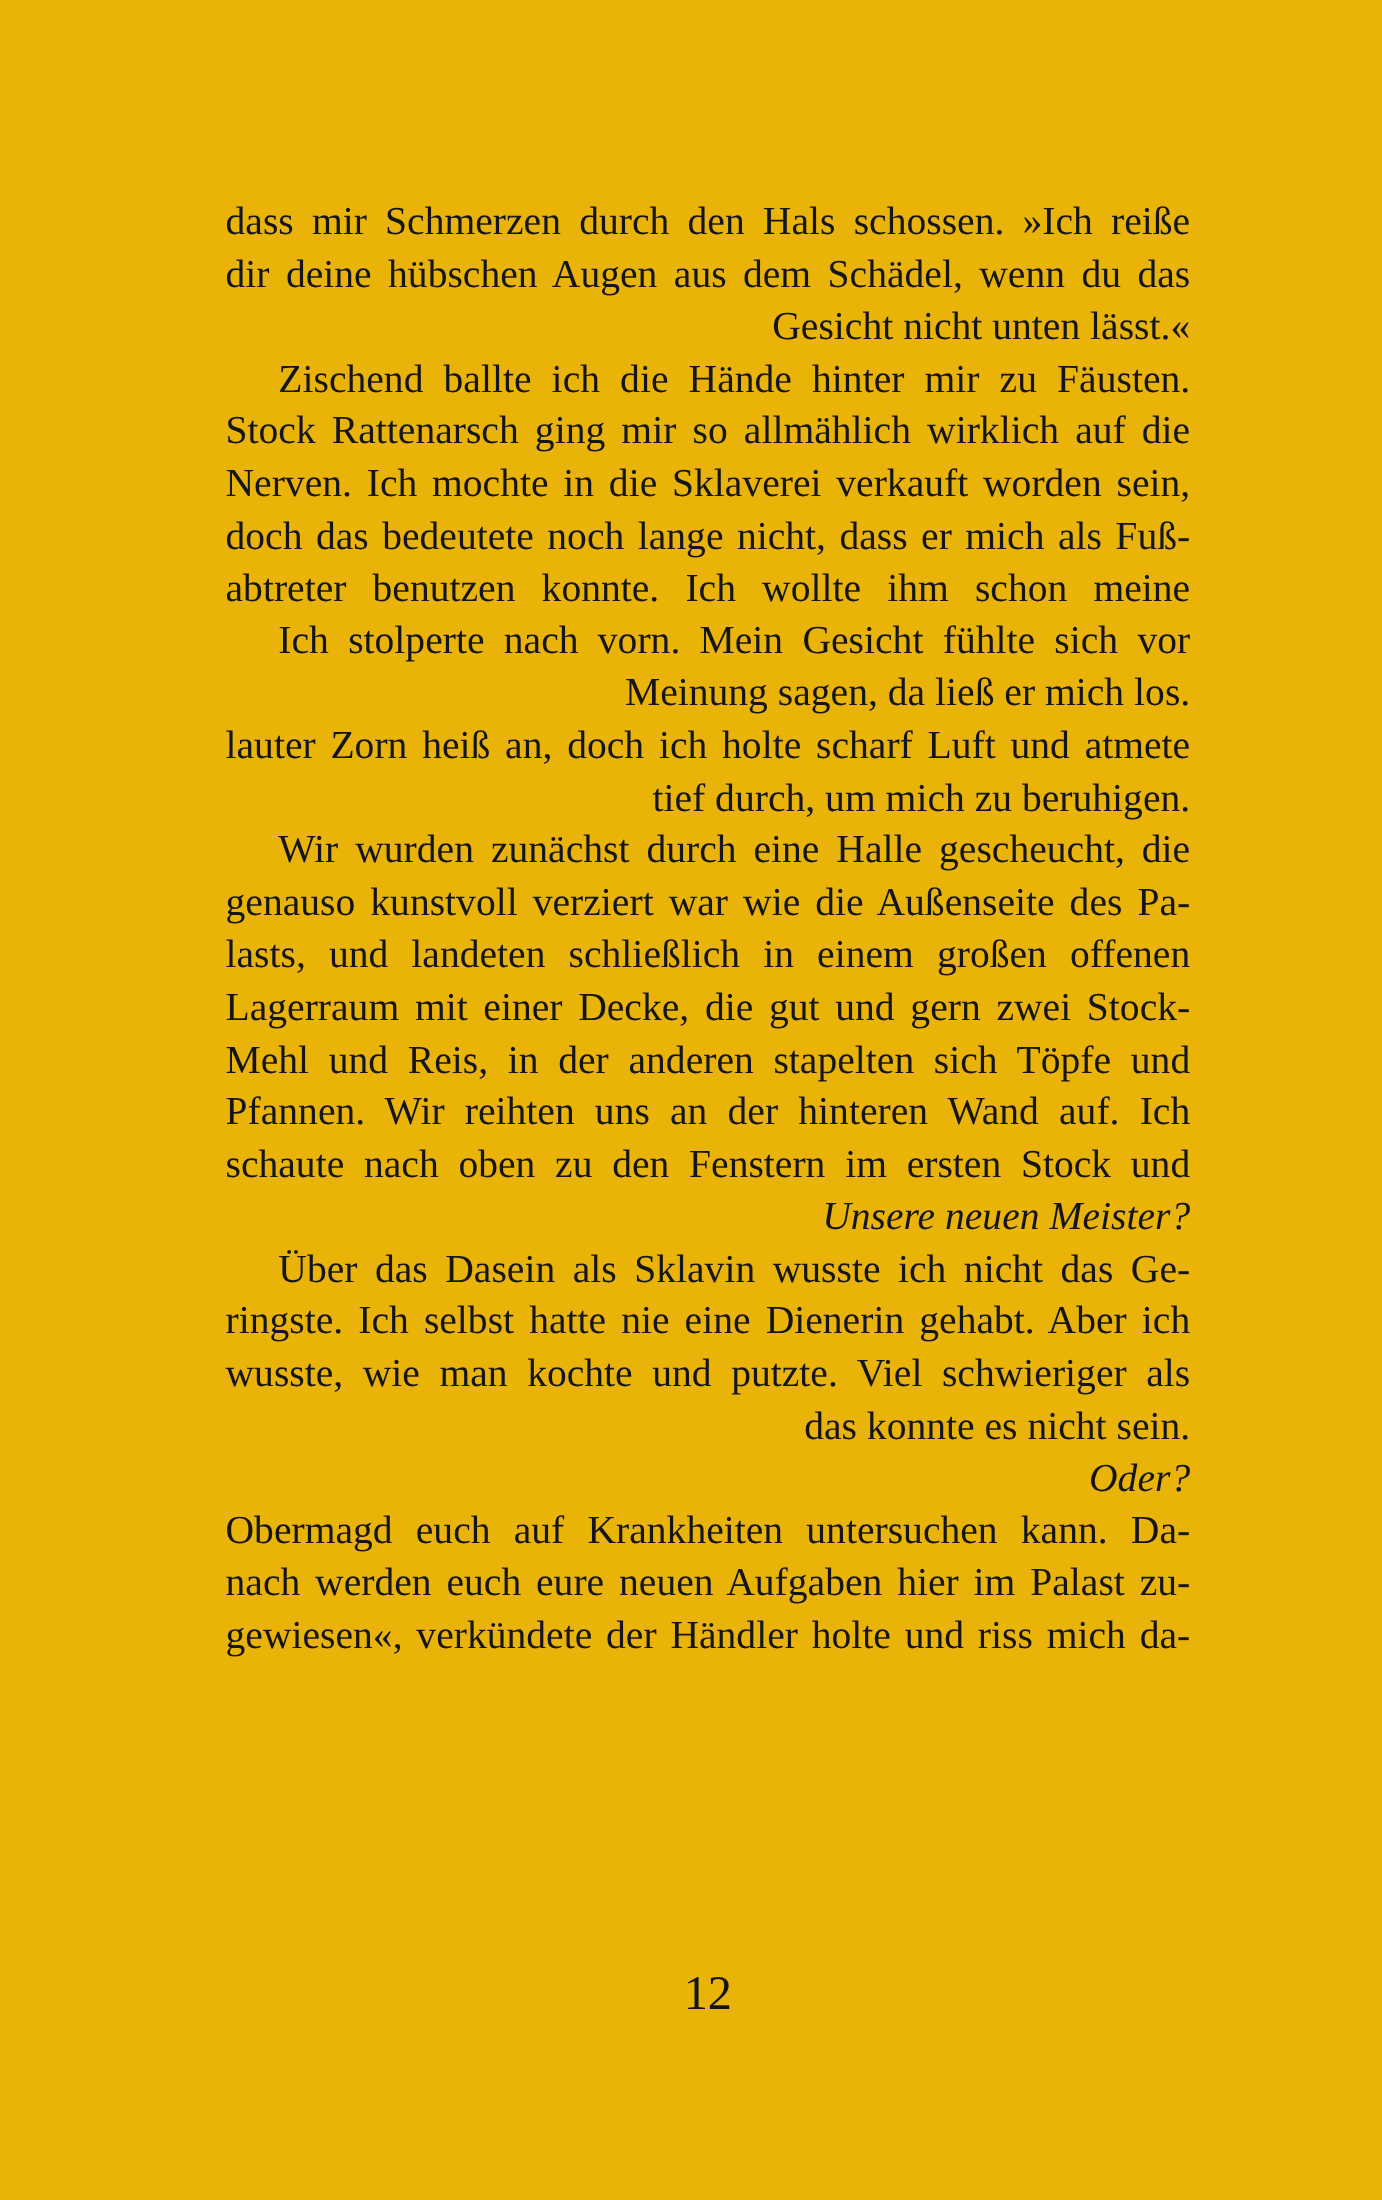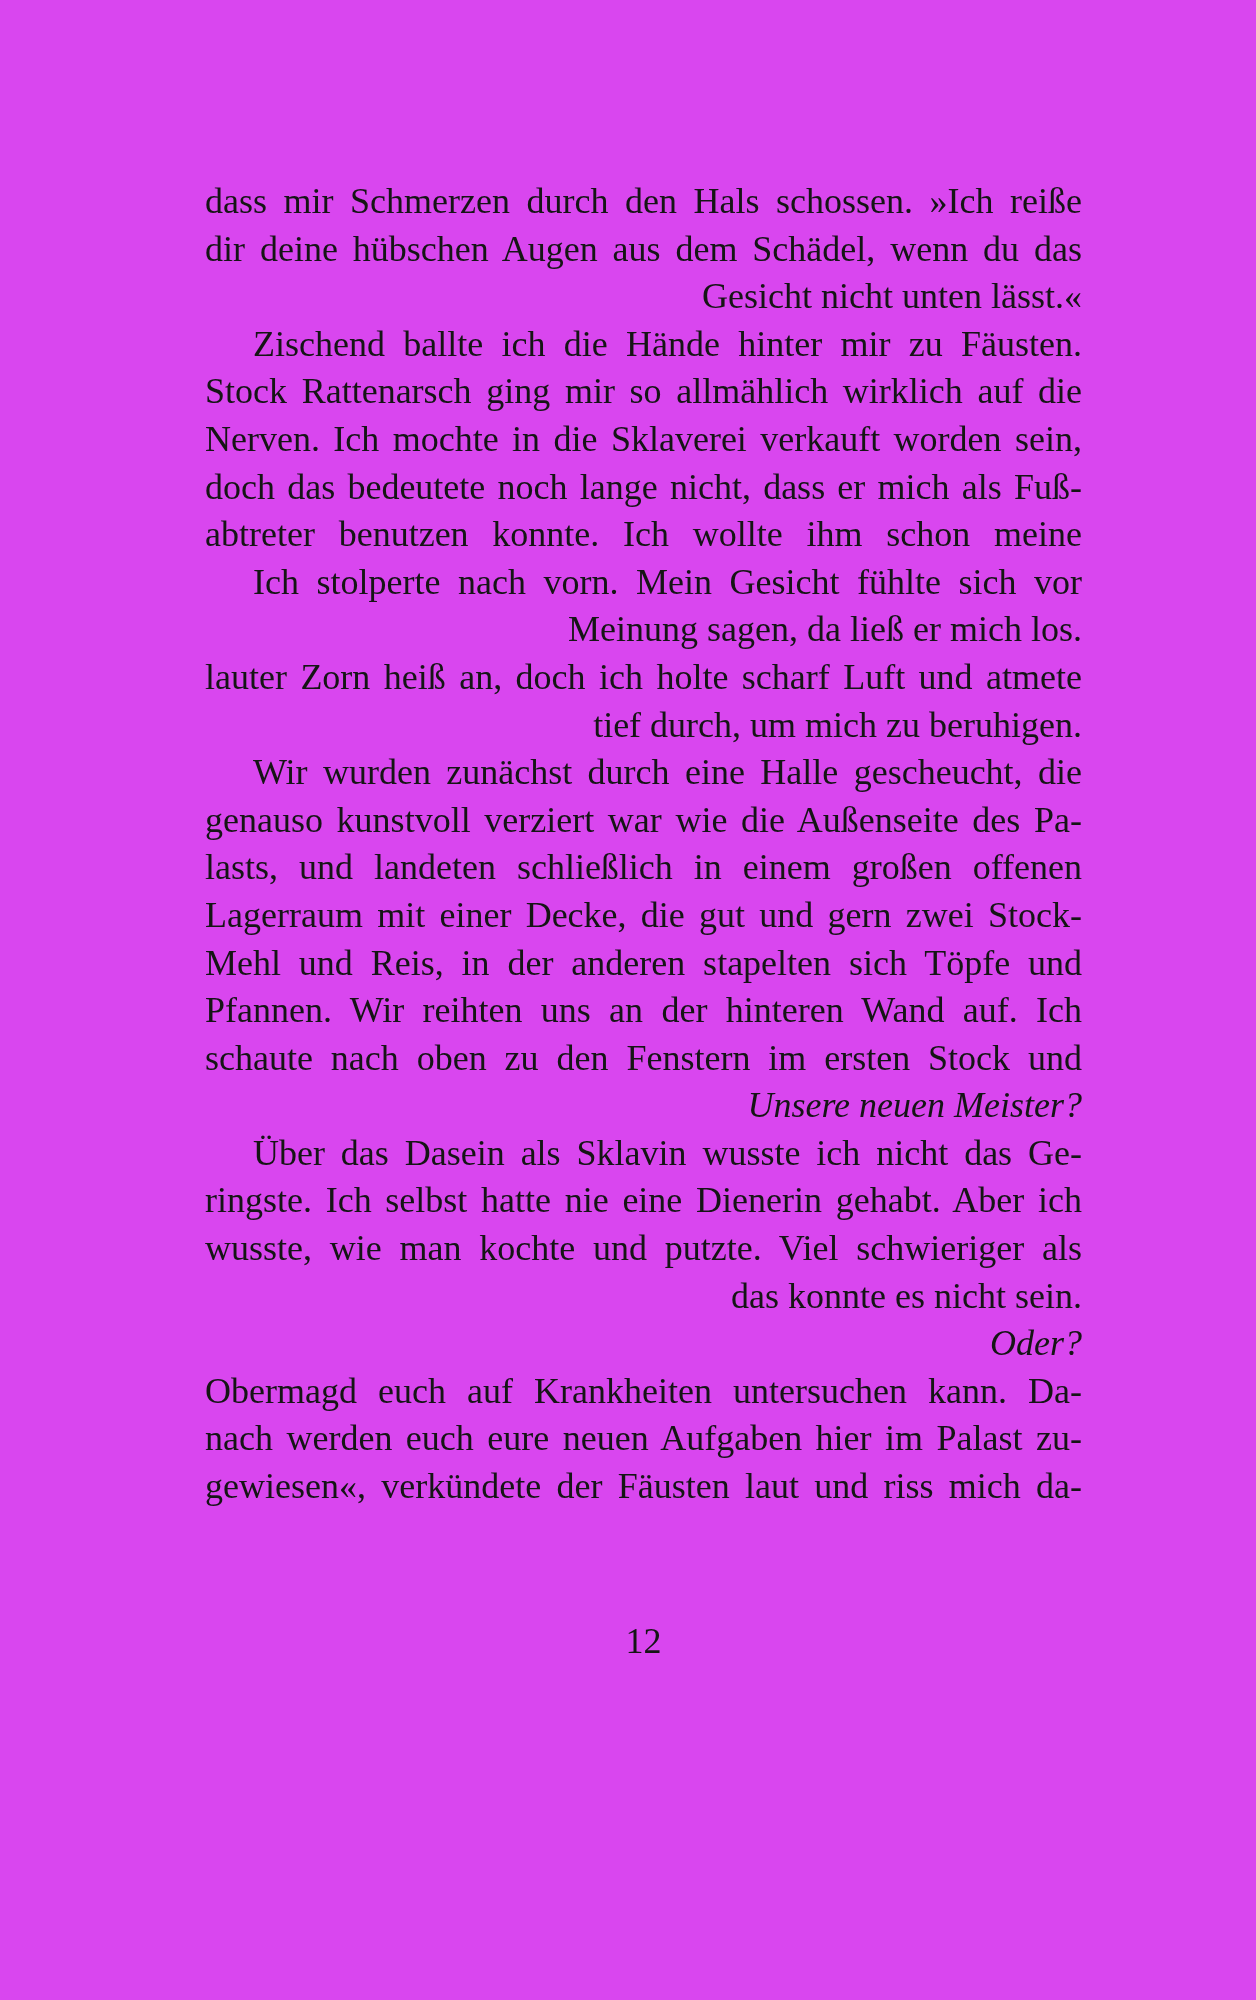--- a/index.html
+++ b/index.html
@@ -14,21 +14,21 @@
     font-family: "Liberation Serif", "DejaVu Serif", serif;
     color: #151515;
     overflow: hidden;
   }
   .book-page {
     position: absolute;
     left: 0;
     top: 0;
     width: 1256px;
     height: 2000px;
-    background: #d946ef;
+    background: #eab308;
   }
   .text-block {
     position: absolute;
     left: 205px;
     top: 178px;
     width: 877px;
     font-size: 36px;
     line-height: 47.6px;
   }
   .line {
@@ -41,24 +41,24 @@
   }
   .line.indent {
     padding-left: 48px;
   }
   .line.italic {
     font-style: italic;
   }
   .page-number {
     position: absolute;
     left: 205px;
-    top: 1618px;
+    top: 1788px;
     width: 877px;
     text-align: center;
-    font-size: 36px;
+    font-size: 44px;
     line-height: 47.6px;
     color: #151515;
   }
 </style>
 </head>
 <body>
 
 <div class="book-page">
   <div class="text-block">
       <div class="line justify">dass mir Schmerzen durch den Hals schossen. »Ich reiße</div>
@@ -81,16 +81,16 @@
       <div class="line justify">Pfannen. Wir reihten uns an der hinteren Wand auf. Ich</div>
       <div class="line justify">schaute nach oben zu den Fenstern im ersten Stock und</div>
       <div class="line indent italic">Unsere neuen Meister?</div>
       <div class="line justify indent">Über das Dasein als Sklavin wusste ich nicht das Ge-</div>
       <div class="line justify">ringste. Ich selbst hatte nie eine Dienerin gehabt. Aber ich</div>
       <div class="line justify">wusste, wie man kochte und putzte. Viel schwieriger als</div>
       <div class="line">das konnte es nicht sein.</div>
       <div class="line indent italic">Oder?</div>
       <div class="line justify">Obermagd euch auf Krankheiten untersuchen kann. Da-</div>
       <div class="line justify">nach werden euch eure neuen Aufgaben hier im Palast zu-</div>
-      <div class="line justify">gewiesen«, verkündete der Fäusten laut und riss mich da-</div>
+      <div class="line justify">gewiesen«, verkündete der Händler holte und riss mich da-</div>
     </div>
   <div class="page-number">12</div>
 </div>
 
 </body></html>

